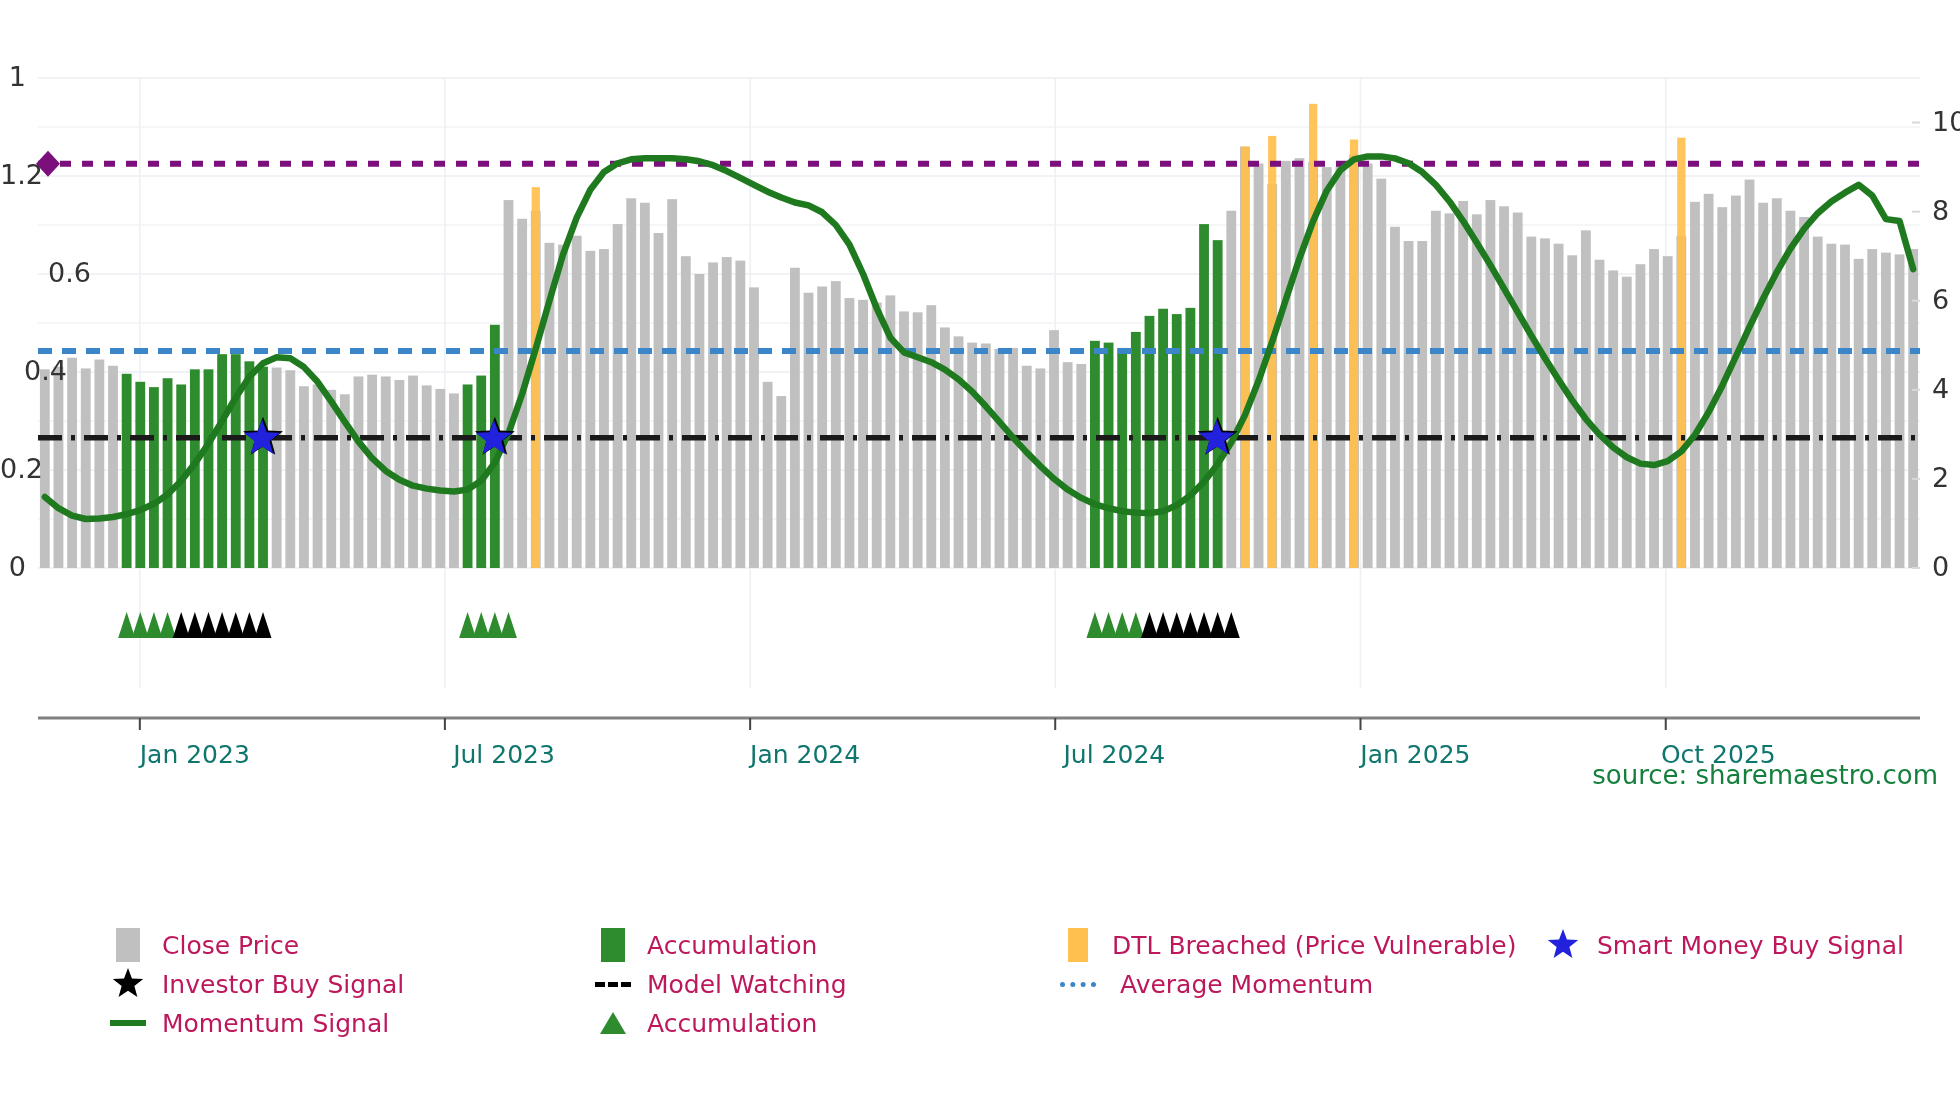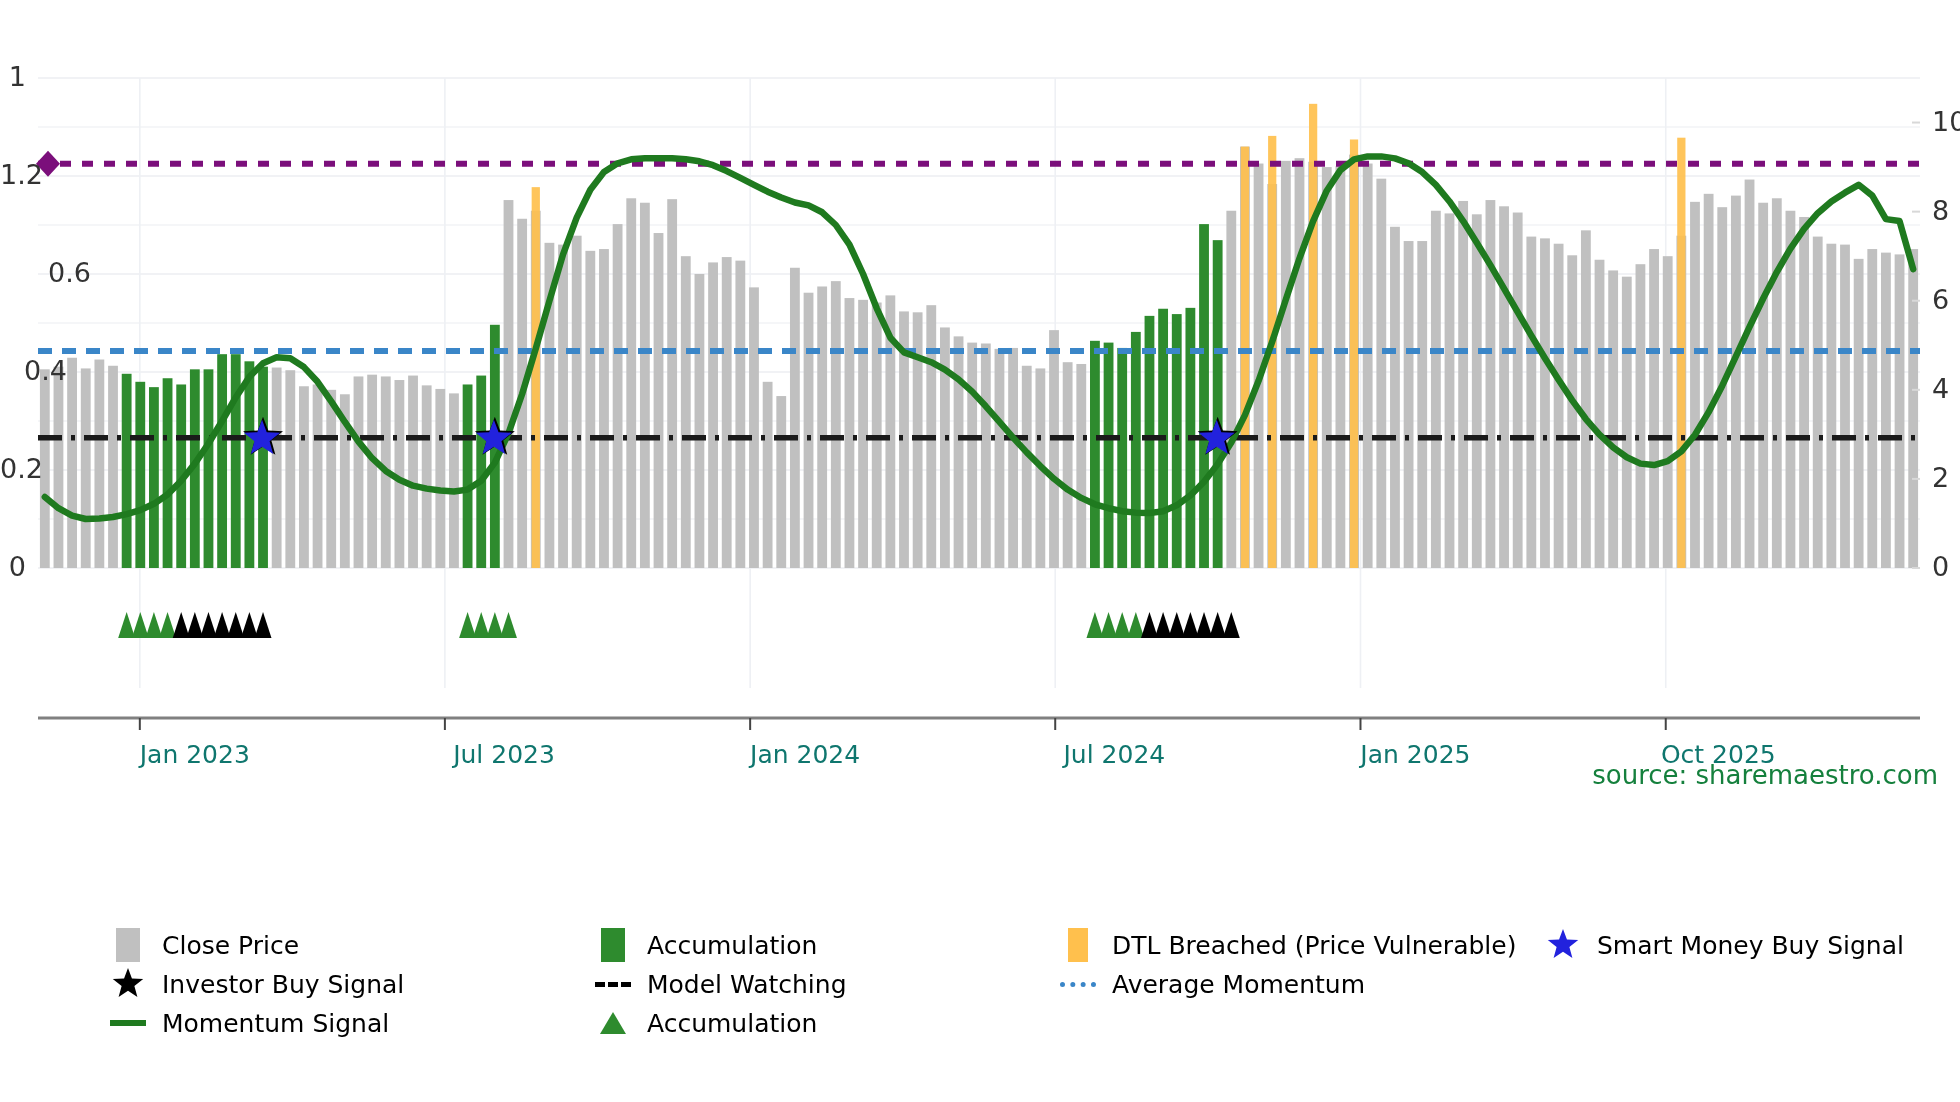--- a/index.html
+++ b/index.html
@@ -51,21 +51,21 @@
     height: 130px;
   }
   .legend-item {
     position: absolute;
     display: flex;
     align-items: center;
     height: 34px;
   }
   .legend-label {
     font-size: 25px;
-    color: #000000;
+    color: #be185d;
     white-space: nowrap;
     margin-left: 16px;
   }
   .lg-swatch {
     width: 36px;
     height: 34px;
     display: flex;
     align-items: center;
     justify-content: center;
     flex: 0 0 36px;
@@ -366,21 +366,21 @@
           </svg>
         </span>
         <span class="legend-label">Investor Buy Signal</span>
       </div>
       <div class="legend-item" style="left: 595px; top: 47px;">
         <span class="lg-swatch">
           <span class="sw-dash-black"></span>
         </span>
         <span class="legend-label">Model Watching</span>
       </div>
-      <div class="legend-item" style="left: 1060px; top: 47px;">
+      <div class="legend-item" style="left: 1060px; top: 47px; gap: 8px;">
         <span class="lg-swatch">
           <span class="sw-dot-blue"></span>
         </span>
         <span class="legend-label">Average Momentum</span>
       </div>
       <div class="legend-item" style="left: 110px; top: 86px;">
         <span class="lg-swatch">
           <span class="sw-line-green"></span>
         </span>
         <span class="legend-label">Momentum Signal</span>

